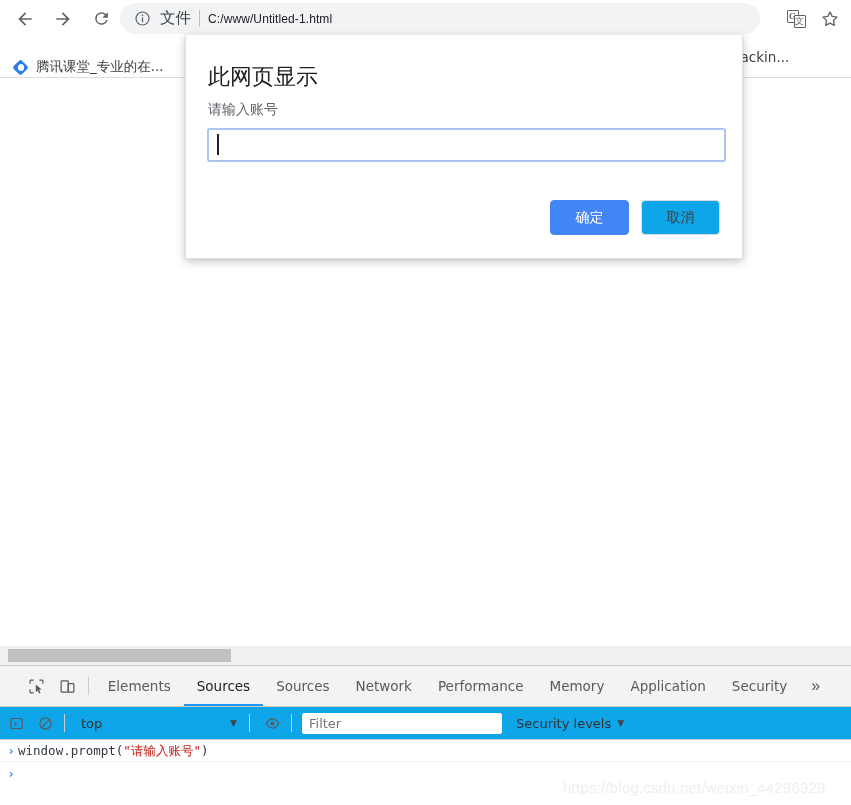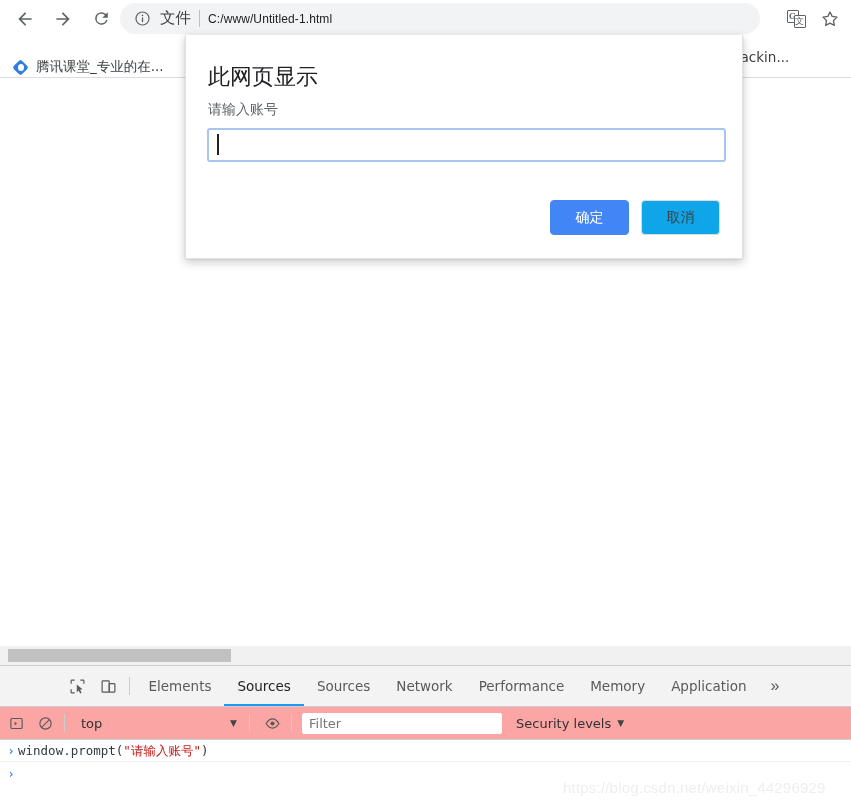--- a/index.html
+++ b/index.html
@@ -199,21 +199,21 @@
     content: ""; position: absolute; left: 0; right: 0; bottom: 0;
     height: 2.5px; background: #1a9af5;
   }
   .dt-more {
     padding: 0 11px; height: 40px; display:flex; align-items:center;
     font-size: 16px; color: #5a5a5a;
   }
 
   .dt-consolebar {
     position: absolute; left: 0; top: 41px; width: 851px; height: 33px;
-    background: #fca5a5; border-bottom: 1px solid #cdcdcd;
+    background: #0ea5e9; border-bottom: 1px solid #cdcdcd;
     display: flex; align-items: center;
   }
   .cb-icon {
     width: 26px; height: 26px; margin-left: 3px;
     display: flex; align-items: center; justify-content: center;
     color: #5a5a5a;
   }
   .ctx-select {
     margin-left: 4px; width: 168px; height: 22px;
     display: flex; align-items: center; justify-content: space-between;
@@ -370,20 +370,21 @@
       </div>
       <span class="dt-vsep"></span>
 
       <div class="dt-tab">Elements</div>
       <div class="dt-tab active">Sources</div>
       <div class="dt-tab">Sources</div>
       <div class="dt-tab">Network</div>
       <div class="dt-tab">Performance</div>
       <div class="dt-tab">Memory</div>
       <div class="dt-tab">Application</div>
+      <div class="dt-tab">Security</div>
       <div class="dt-more">»</div>
     </div>
 
     <div class="dt-consolebar">
       <div class="cb-icon">
         <svg width="15" height="15" viewBox="0 0 24 24">
           <rect x="3" y="4" width="18" height="16" rx="1.5" fill="none" stroke="currentColor" stroke-width="1.8"></rect>
           <path d="M9 9l4 3-4 3z" fill="currentColor"></path>
         </svg>
       </div>

